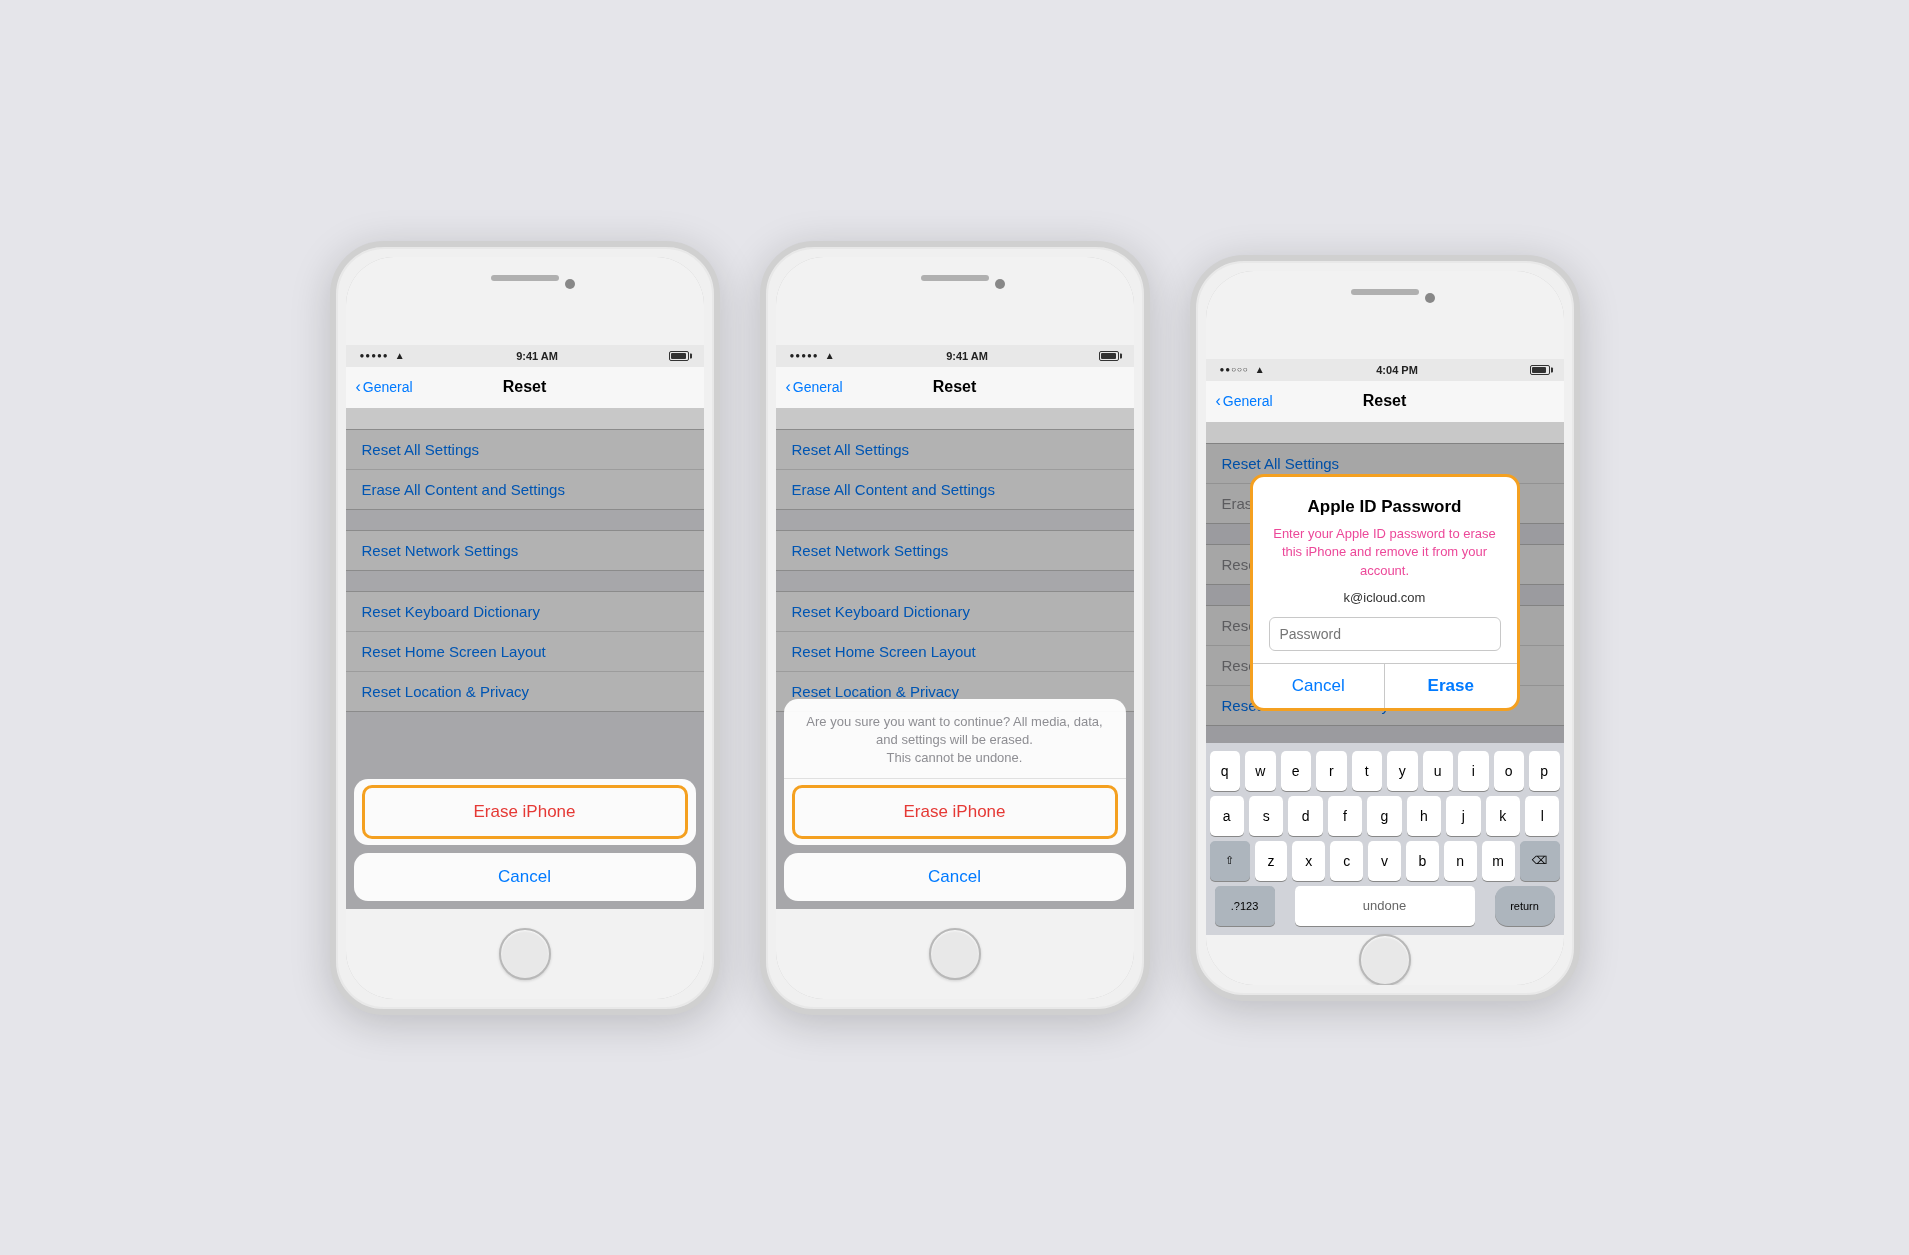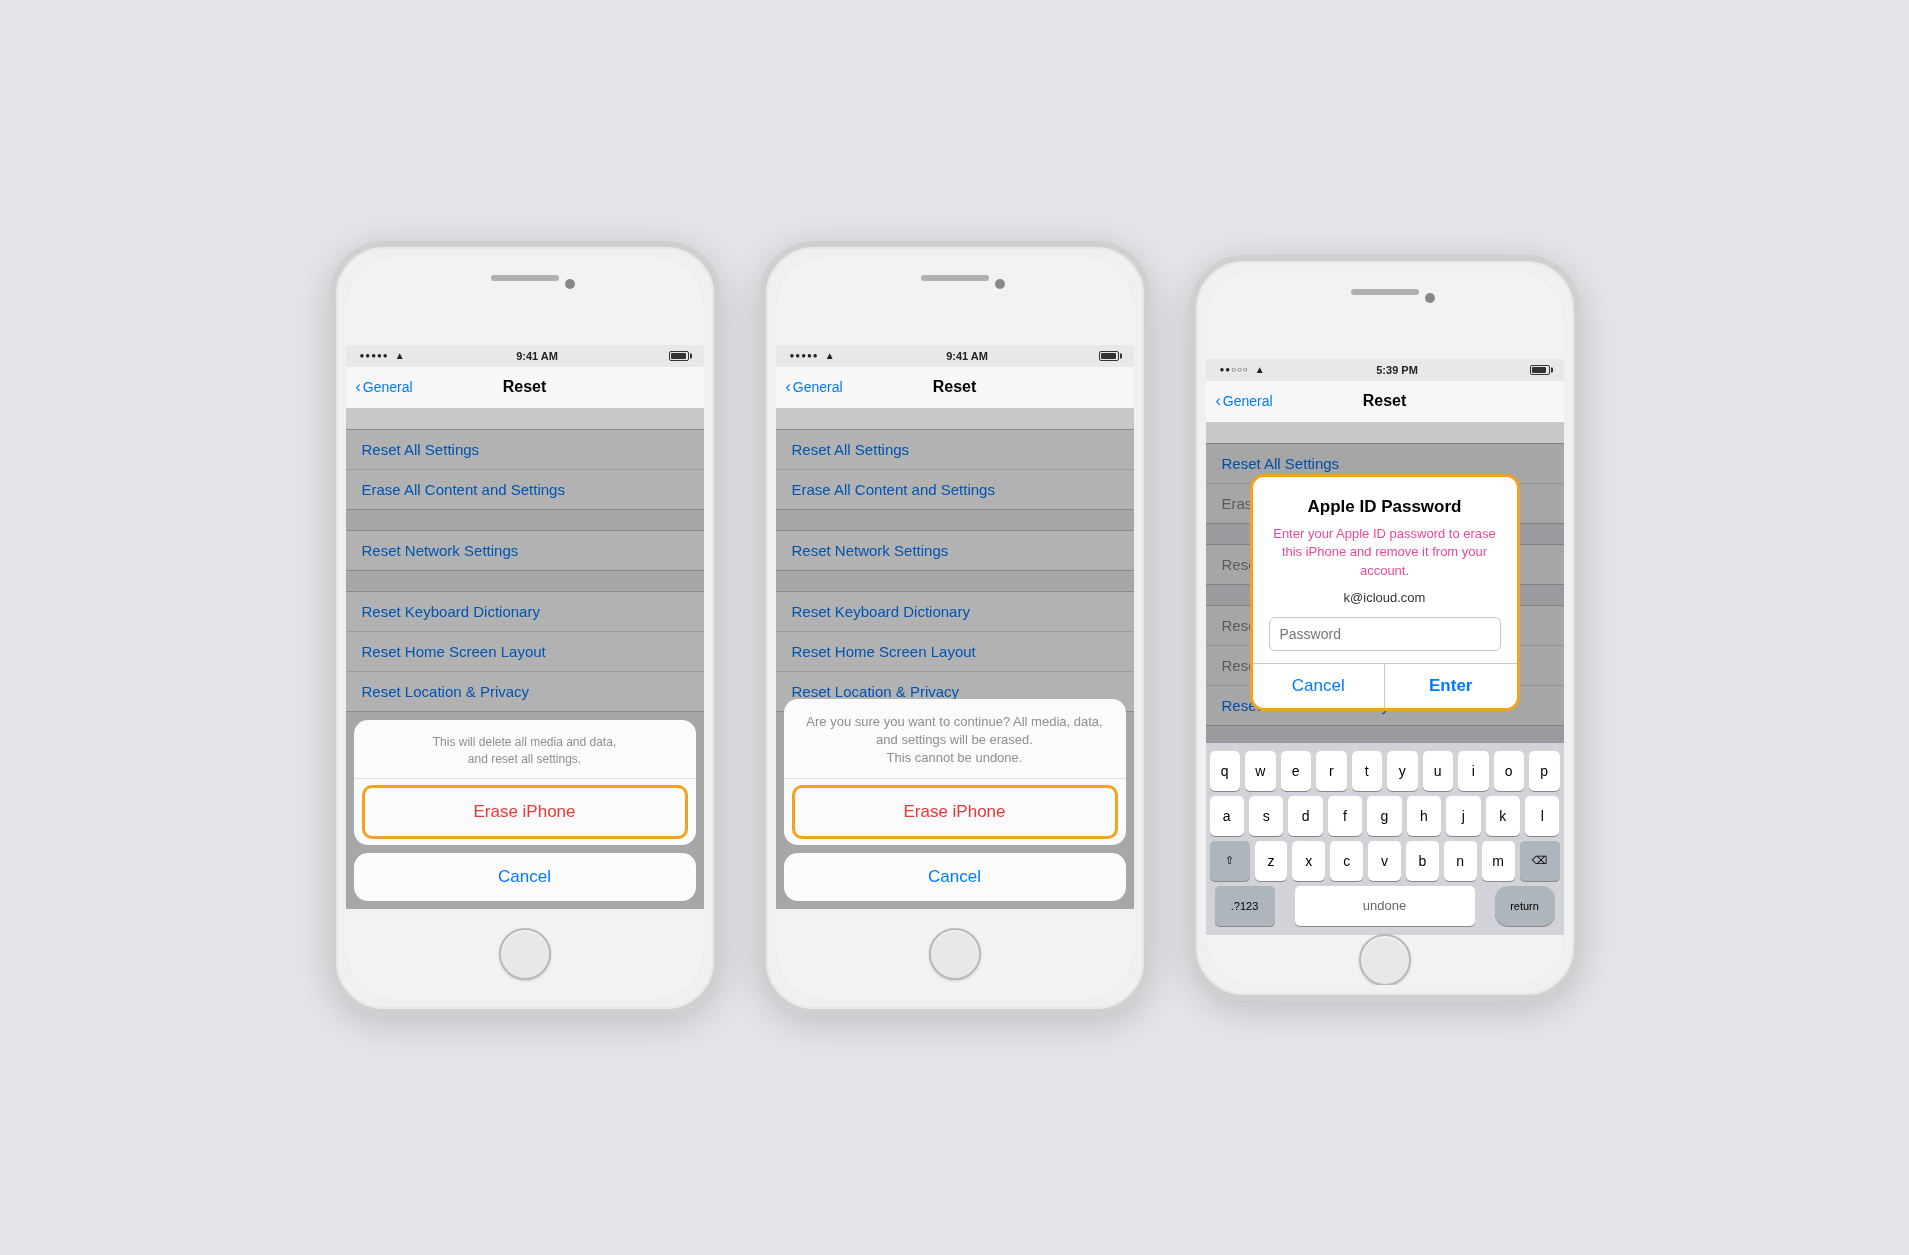--- a/index.html
+++ b/index.html
@@ -376,21 +376,20 @@
         <div class="settings-row">
           <span>Reset Home Screen Layout</span>
         </div>
         <div class="settings-row">
           <span>Reset Location &amp; Privacy</span>
         </div>
       </div>
 
       <div class="action-sheet-overlay">
         <div class="action-sheet-box">
-          <div class="action-sheet-title">This will delete all media and data,<br>and reset all settings.</div>
           <div style="padding:6px 8px;">
             <button class="action-sheet-btn destructive orange-highlight">Erase iPhone</button>
           </div>
         </div>
         <div class="action-sheet-box">
           <button class="action-sheet-btn cancel-btn">Cancel</button>
         </div>
       </div>
     </div>
     <div class="bottom-bezel">
@@ -472,21 +471,21 @@
   <div class="phone-inner">
     <div class="top-bezel">
       <div class="speaker"></div>
       <div class="camera"></div>
     </div>
     <div class="status-bar">
       <div class="status-left">
         <span style="font-size:8px;letter-spacing:1px;">●●○○○</span>
         <span style="margin-left:3px;font-size:10px;">▲</span>
       </div>
-      <span>5:39 PM</span>
+      <span>4:04 PM</span>
       <div class="status-right">
         <div class="battery">
             <div class="battery-fill"></div>
           </div>
       </div>
     </div>
     <div class="nav-bar">
       <div class="nav-back">
         <span class="chevron">‹</span>
         <span>General</span>
@@ -522,21 +521,21 @@
       <div class="alert-overlay">
         <div class="alert-box">
           <div class="alert-content">
             <div class="alert-title">Apple ID Password</div>
             <div class="alert-message">Enter your Apple ID password to erase this iPhone and remove it from your account.</div>
             <div class="alert-email">k@icloud.com</div>
             <input class="alert-input" type="password" placeholder="Password" style="">
           </div>
           <div class="alert-buttons">
             <button class="alert-btn">Cancel</button>
-            <button class="alert-btn bold">Enter</button>
+            <button class="alert-btn bold">Erase</button>
           </div>
         </div>
       </div>
     </div>
 
     <div class="keyboard">
       <div class="kb-row">
         <div class="kb-key">q</div>
         <div class="kb-key">w</div>
         <div class="kb-key">e</div>

